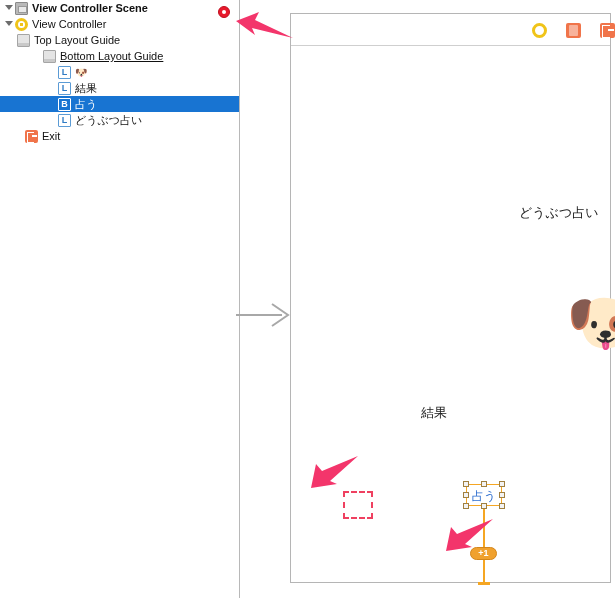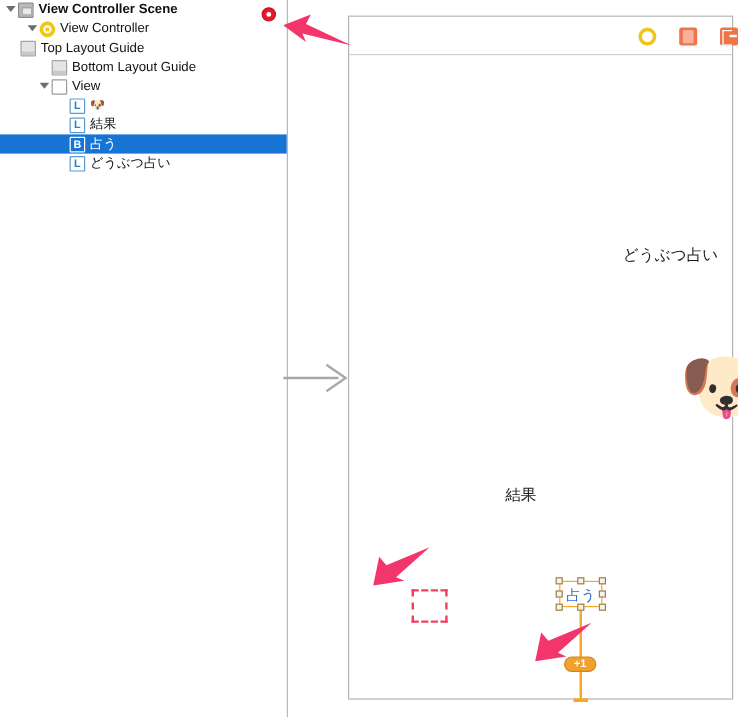--- a/index.html
+++ b/index.html
@@ -199,41 +199,36 @@
   <div id="outline-panel">
 
     <div class="ico-scene-exit" style="left:218px; top:6px;"></div>
 
     <div class="tree-row bold" style="top:0; padding-left:4px;">
       <span class="disc open"></span>
       <span class="ico ico-scene"></span>
       <span class="tree-label">View Controller Scene</span>
     </div>
 
-    <div class="tree-row" style="padding-left:22px;">
+    <div class="tree-row" style="padding-left:4px;">
       <span class="disc open"></span>
       <span class="ico ico-vc"></span>
       <span class="tree-label">View Controller</span>
     </div>
 
     <div class="tree-row" style="padding-left:17px;">
       <span class="ico ico-guide"></span>
       <span class="tree-label">Top Layout Guide</span>
     </div>
 
-    <div class="tree-row" style="padding-left:43px;">
+    <div class="tree-row" style="padding-left:43px;text-decoration:underline;">
       <span class="ico ico-guide"></span>
       <span class="tree-label">Bottom Layout Guide</span>
     </div>
 
-    <div class="tree-row" style="padding-left:32px;">
-      <span class="disc open"></span>
-      <span class="ico ico-view"></span>
-      <span class="tree-label">View</span>
-    </div>
 
     <div class="tree-row" style="padding-left:58px;">
       <span class="ico ico-letter">L</span>
       <span class="tree-label ico-dogmini">🐶</span>
     </div>
 
     <div class="tree-row" style="padding-left:58px;">
       <span class="ico ico-letter">L</span>
       <span class="tree-label">結果</span>
     </div>
@@ -243,20 +238,24 @@
       <span class="tree-label">占う</span>
     </div>
 
     <div class="tree-row" style="padding-left:58px;">
       <span class="ico ico-letter">L</span>
       <span class="tree-label">どうぶつ占い</span>
     </div>
 
 
 
+    <div class="tree-row" style="padding-left:25px;">
+      <span class="ico ico-exit"></span>
+      <span class="tree-label">Exit</span>
+    </div>
   </div>
 
   <div id="outline-divider"></div>
 
   <div id="canvas-panel">
     <div id="device-frame">
 
       <div id="canvas-toolbar">
         <span class="tb-icon tb-vc" style="left:241px;"></span>
         <span class="tb-icon tb-resp" style="left:275px;"></span>

